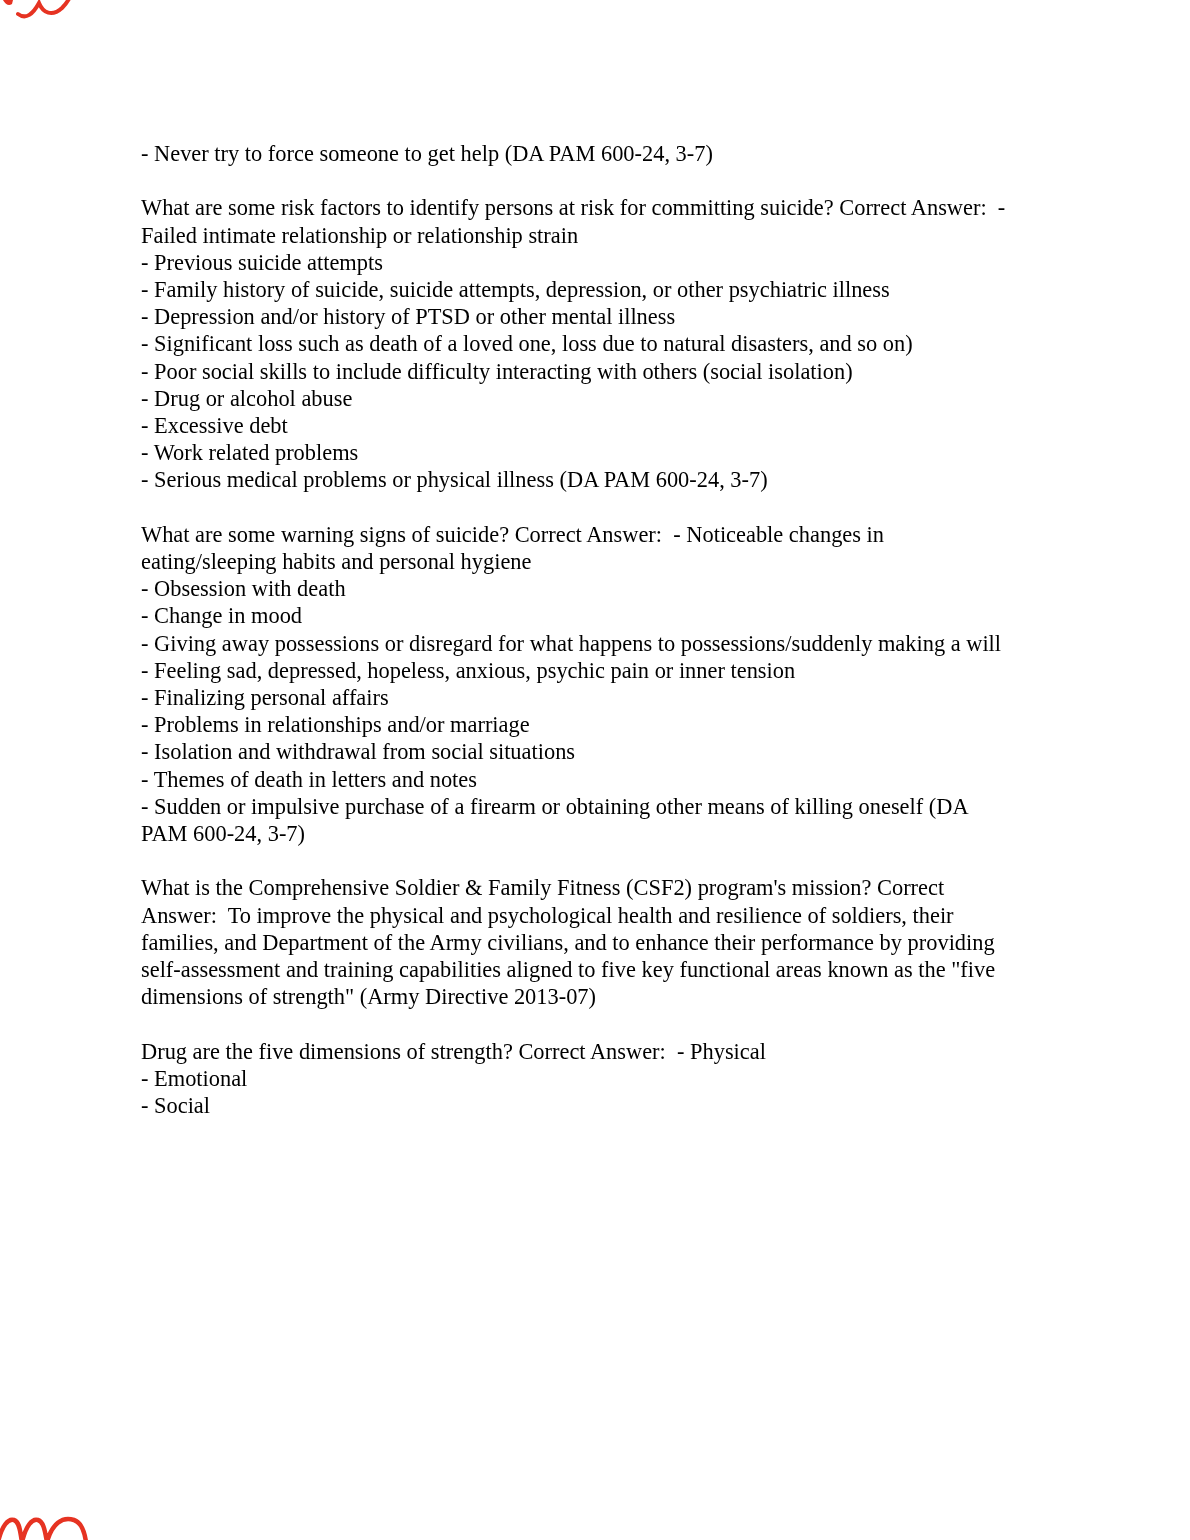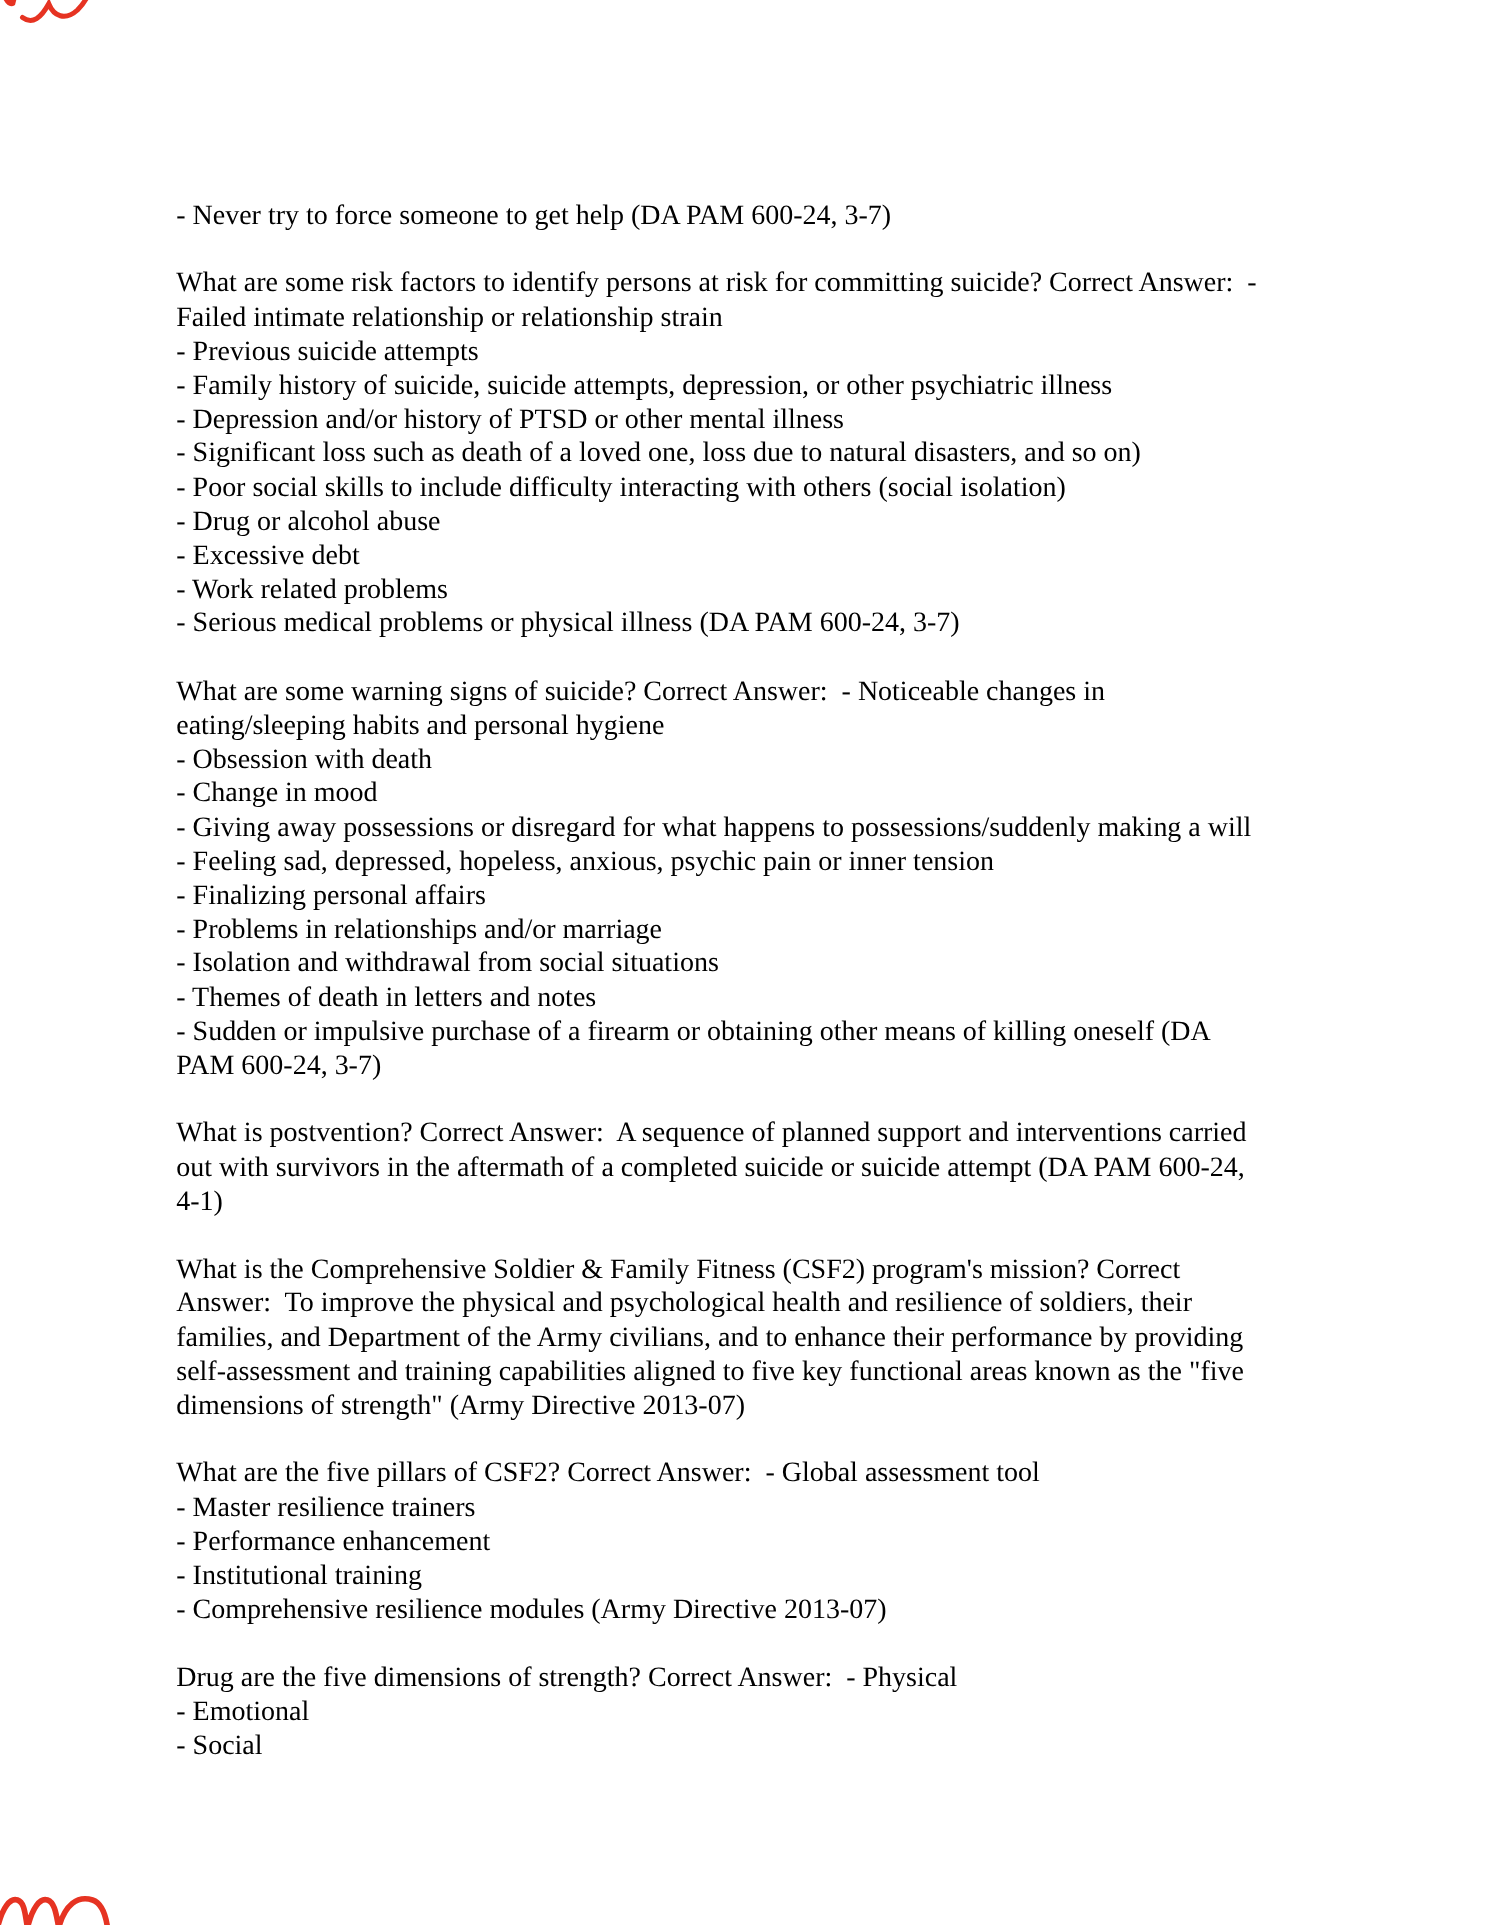--- a/index.html
+++ b/index.html
@@ -13,21 +13,20 @@
     height: 1540px;
     background: #ffffff;
     overflow: hidden;
     font-family: "Liberation Serif", "DejaVu Serif", serif;
   }
   .content {
     position: absolute;
     left: 141px;
     top: 140px;
     width: 930px;
-    margin-top: 18px;
   }
   .para {
     margin: 0 0 27.2px 0;
     font-size: 22.4px;
     line-height: 27.2px;
     color: #000000;
     white-space: pre;
     letter-spacing: 0;
   }
   .para:last-child { margin-bottom: 0; }
@@ -70,31 +69,23 @@
 - Obsession with death
 - Change in mood
 - Giving away possessions or disregard for what happens to possessions/suddenly making a will
 - Feeling sad, depressed, hopeless, anxious, psychic pain or inner tension
 - Finalizing personal affairs
 - Problems in relationships and/or marriage
 - Isolation and withdrawal from social situations
 - Themes of death in letters and notes
 - Sudden or impulsive purchase of a firearm or obtaining other means of killing oneself (DA
 PAM 600-24, 3-7)</p>
-    <p class="para">What is postvention? Correct Answer:  A sequence of planned support and interventions carried
-out with survivors in the aftermath of a completed suicide or suicide attempt (DA PAM 600-24,
-4-1)</p>
     <p class="para">What is the Comprehensive Soldier &amp; Family Fitness (CSF2) program's mission? Correct
 Answer:  To improve the physical and psychological health and resilience of soldiers, their
 families, and Department of the Army civilians, and to enhance their performance by providing
 self-assessment and training capabilities aligned to five key functional areas known as the "five
 dimensions of strength" (Army Directive 2013-07)</p>
-    <p class="para">What are the five pillars of CSF2? Correct Answer:  - Global assessment tool
-- Master resilience trainers
-- Performance enhancement
-- Institutional training
-- Comprehensive resilience modules (Army Directive 2013-07)</p>
     <p class="para">Drug are the five dimensions of strength? Correct Answer:  - Physical
 - Emotional
 - Social</p>
   </div>
 
 </div>
 
 </body></html>

